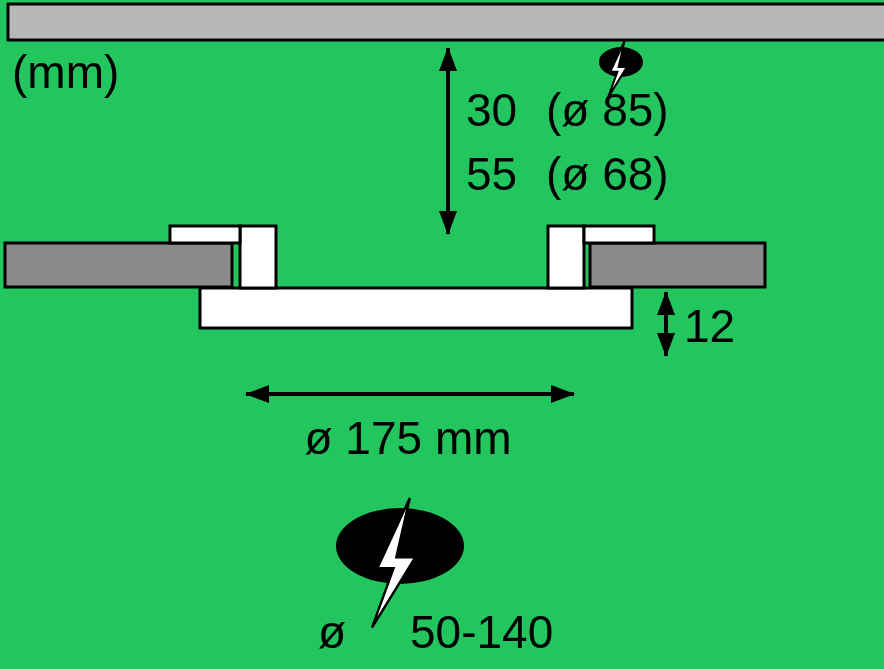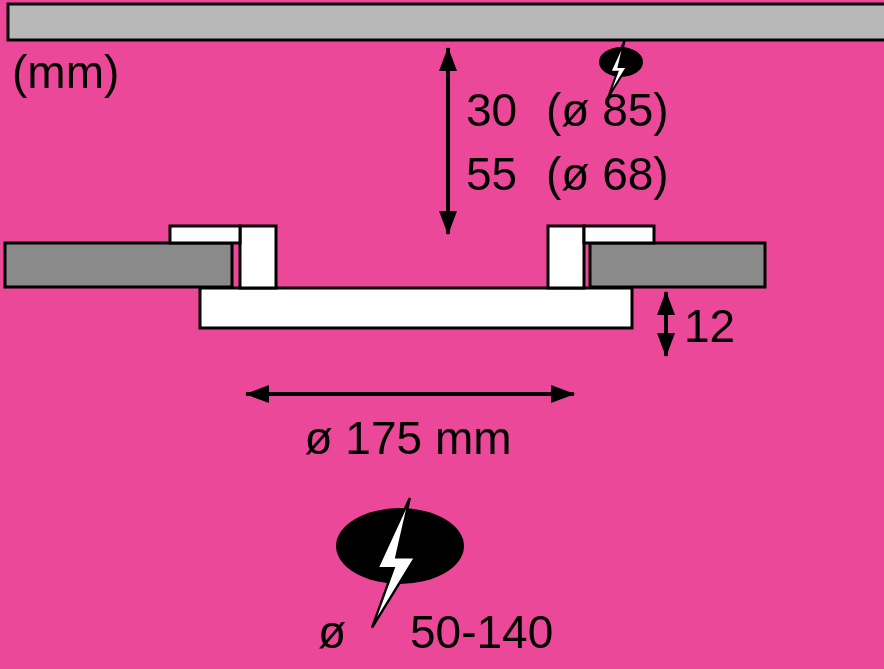--- a/index.html
+++ b/index.html
@@ -1,16 +1,16 @@
 <!DOCTYPE html>
 <html><head>
 <meta charset="utf-8">
 <style>
   html, body { margin: 0; padding: 0; background: #ffffff; }
-  .stage { width: 884px; height: 669px; position: relative; background: #ec4899; overflow: hidden; }
+  .stage { width: 884px; height: 669px; position: relative; background: #22c55e; overflow: hidden; }
   svg { display: block; }
   text.t {
     font-family: "Liberation Sans", "DejaVu Sans", sans-serif;
     font-size: 46px;
     fill: #000000;
   }
 </style>
 </head>
 <body>
 

